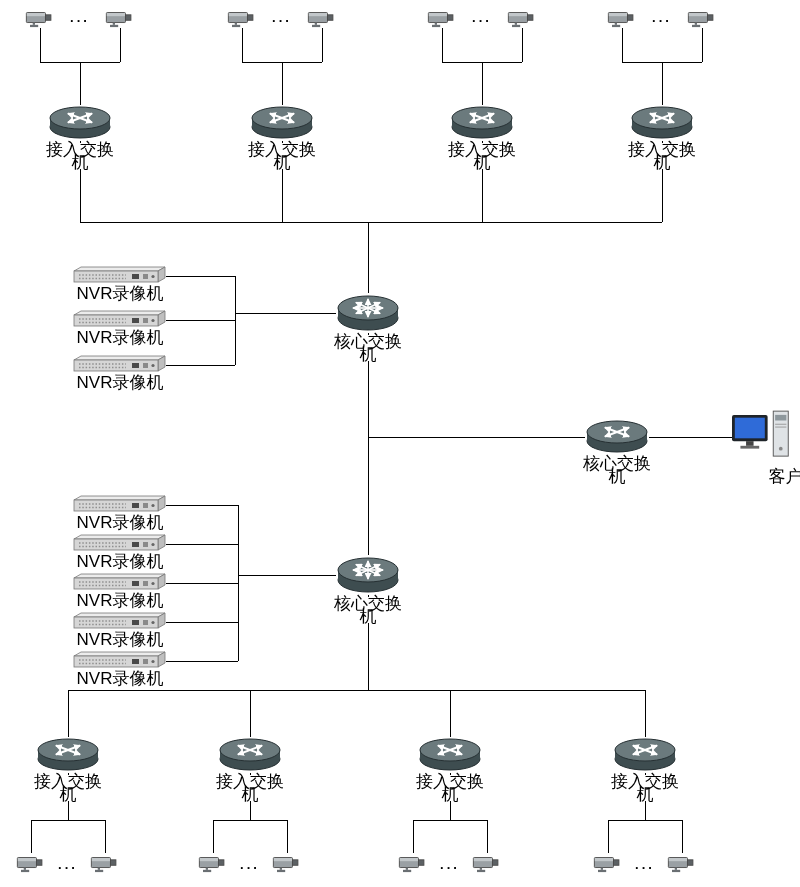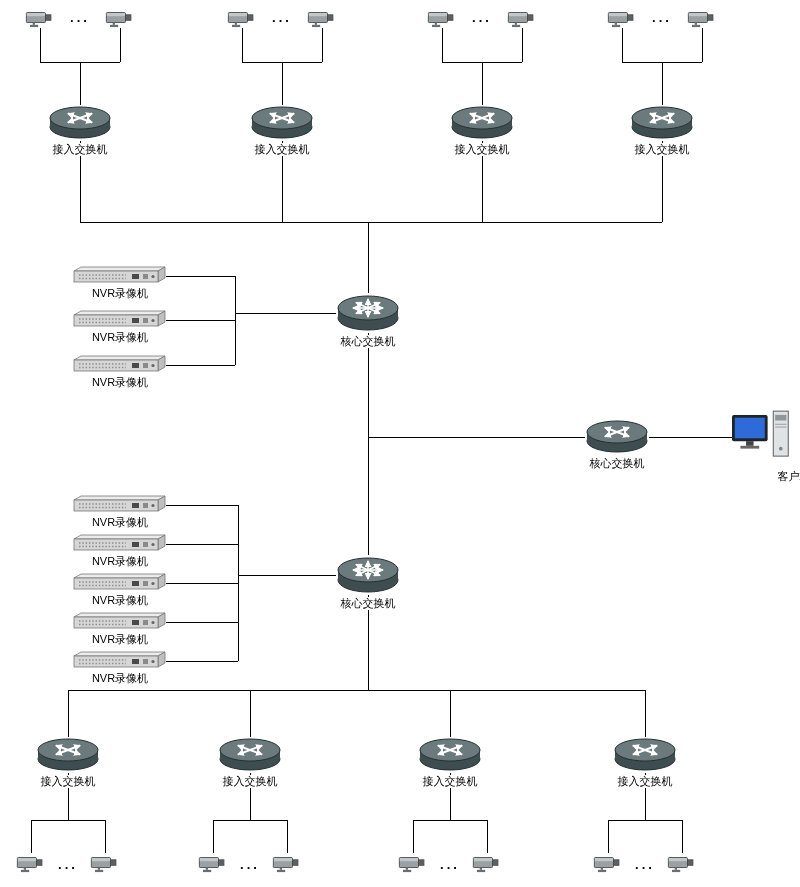--- a/index.html
+++ b/index.html
@@ -1,19 +1,19 @@
 <!DOCTYPE html>
 <html><head>
 <meta charset="utf-8">
 <style>
   html,body{margin:0;padding:0;background:#fff;}
   .canvas{position:relative;width:800px;height:887px;background:#ffffff;overflow:hidden;
           font-family:"Liberation Sans","DejaVu Sans",sans-serif;}
   .node{position:absolute;line-height:0;}
-  .lbl{position:absolute;font-size:11px;line-height:13px;text-align:center;color:#000;background:#fff;}
+  .lbl{position:absolute;font-size:17px;line-height:13px;text-align:center;color:#000;background:#fff;}
   .dots{position:absolute;font-size:13px;font-weight:bold;letter-spacing:3px;text-align:center;
         height:20px;line-height:20px;color:#000;}
   svg{display:block;}
   .wires{position:absolute;left:0;top:0;}
 </style>
 </head>
 <body>
 
 <div class="canvas">
 

